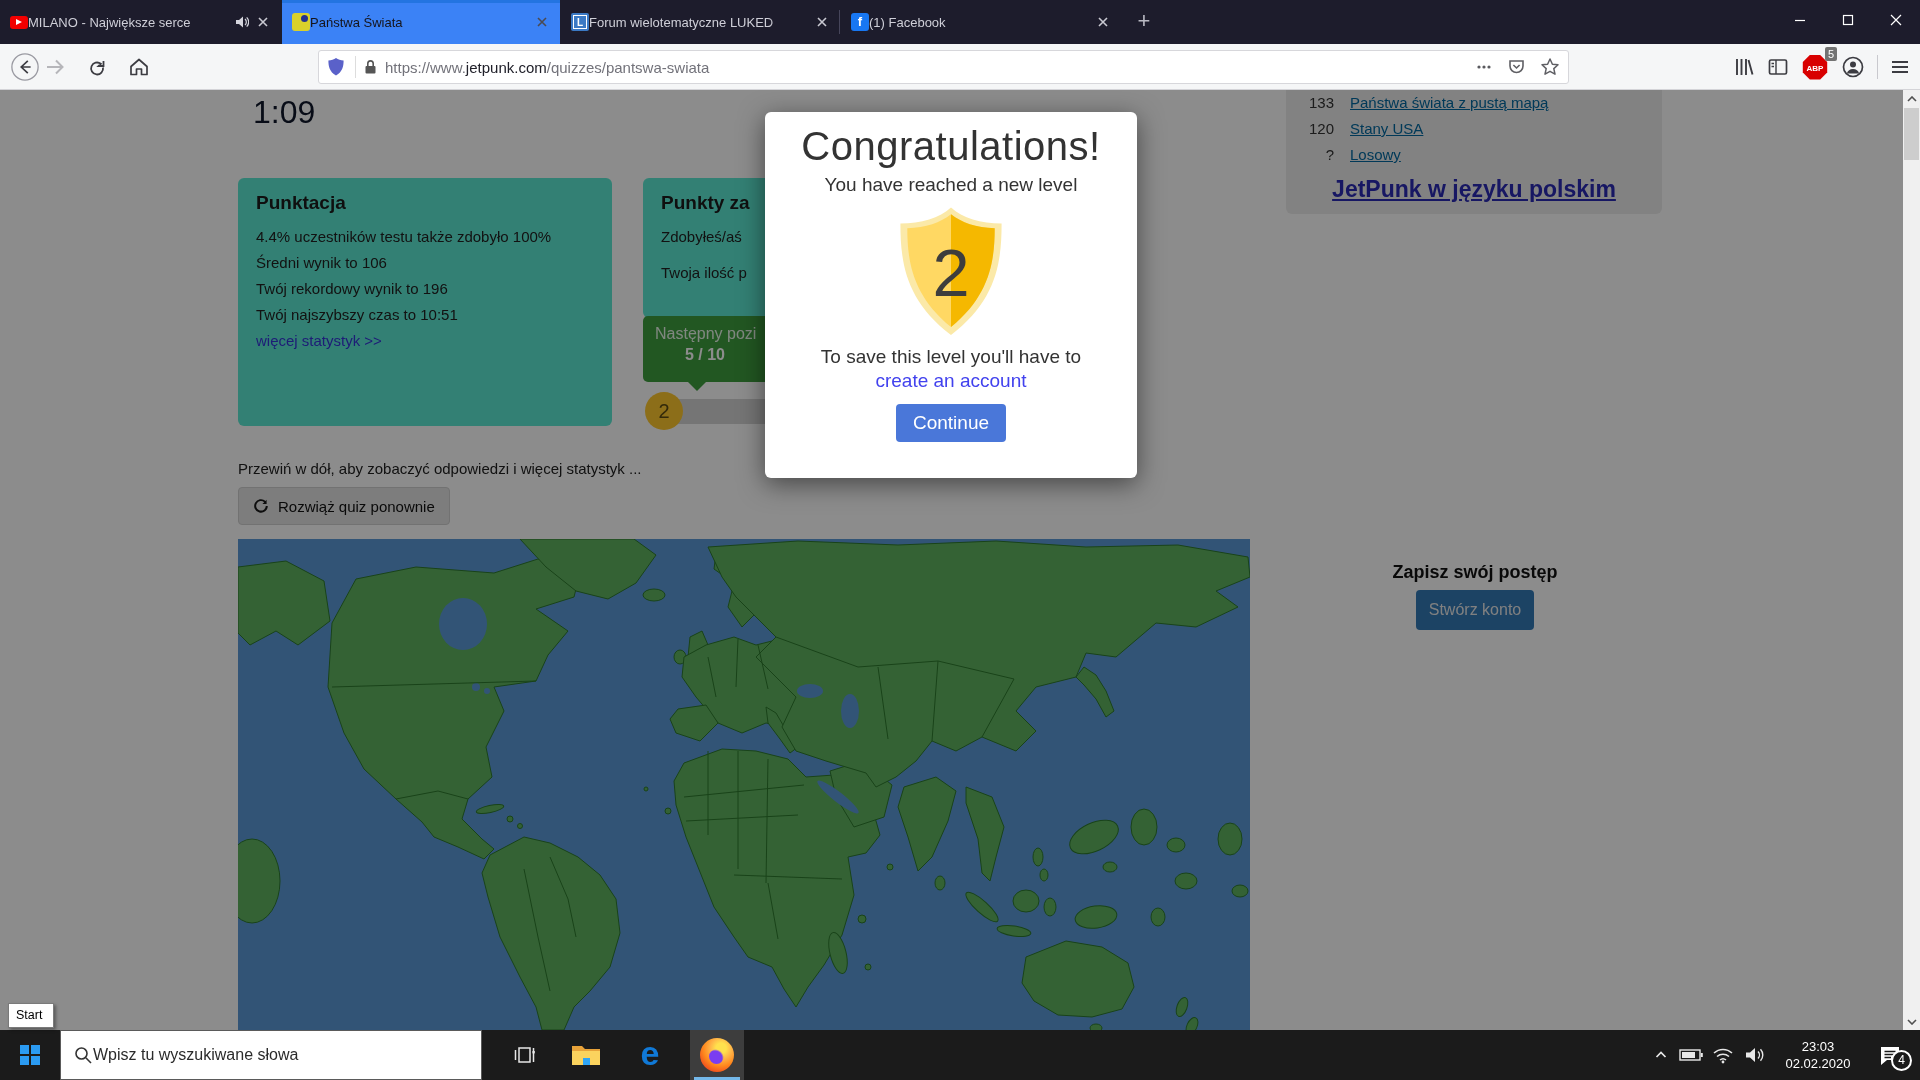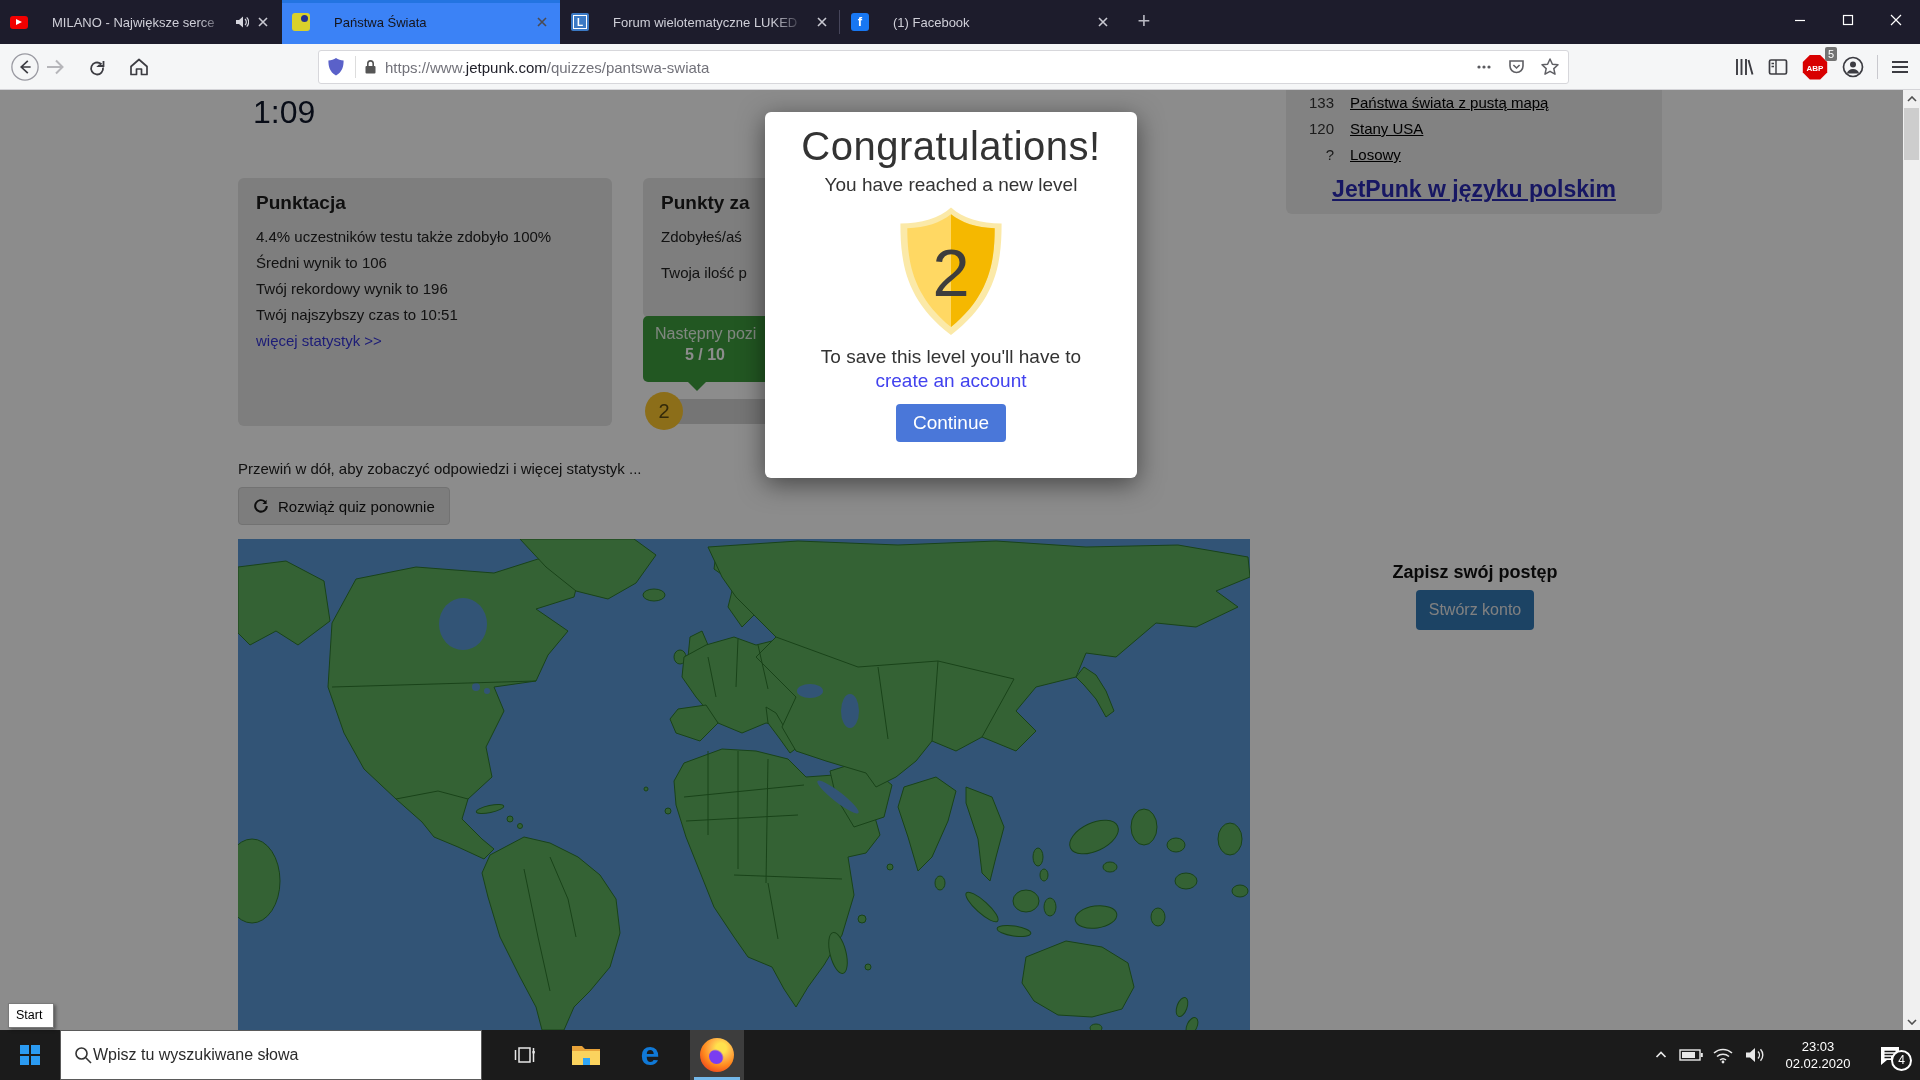--- a/index.html
+++ b/index.html
@@ -1,21 +1,21 @@
 <!DOCTYPE html>
 <html><head>
 <meta charset="utf-8">
 <style>
   * { box-sizing: border-box; margin:0; padding:0; }
   html,body { width:1920px; height:1080px; overflow:hidden; font-family:"Liberation Sans",sans-serif; background:#fff; }
 
   
   #tabbar { position:absolute; left:0; top:0; width:1920px; height:44px; background:#1d1c2c; z-index:80; }
   .tab { position:absolute; top:0; height:44px; display:flex; align-items:center; padding:0 10px; color:#cfcfd8; font-size:13px; cursor:default; }
-  .tab .tab-title { flex:1; white-space:nowrap; overflow:hidden; margin-left:24px;
+  .tab .tab-title { flex:1; white-space:nowrap; overflow:hidden; margin-left:0;
       -webkit-mask-image:linear-gradient(to right,#000 82%,transparent 98%); mask-image:linear-gradient(to right,#000 82%,transparent 98%); }
   .tab.active { background:#3b82f6; color:#15141a; }
   .tab.active::before { content:""; position:absolute; left:0; top:0; right:0; height:3px; background:#2374e1; }
   .tab-sep { position:absolute; top:10px; width:1px; height:24px; background:#46455a; }
   .favicon { width:18px; height:18px; flex:0 0 18px; position:relative; }
   .closex { width:16px; height:16px; margin-left:6px; flex:0 0 16px; }
   .win-btn { position:absolute; top:0; width:48px; height:40px; display:flex; align-items:center; justify-content:center; }
   #newtab { position:absolute; left:1130px; top:8px; width:28px; height:28px; color:#b9b9c3; font-size:22px; text-align:center; line-height:26px; }
 
   
@@ -26,39 +26,39 @@
   #urltext .dim { color:#72727a; } #urltext .dom { color:#20202a; }
   .urlbar-right { margin-left:auto; display:flex; align-items:center; gap:14px; }
   #nav-right { position:absolute; right:10px; top:5px; height:36px; display:flex; align-items:center; gap:12px; }
   #abp-wrap { position:relative; width:28px; height:28px; }
   #abp-badge { position:absolute; right:-8px; top:-6px; background:#737373; color:#fff; font-size:11px; line-height:14px; padding:0 3px; border-radius:2px; }
   #nav-sep { width:1px; height:24px; background:#c9c9ce; }
 
   
   #page { position:absolute; left:0; top:90px; width:1903px; height:940px; background:#fff; overflow:hidden; }
   #dim { position:absolute; left:0; top:0; right:0; bottom:0; background:rgba(0,0,0,0.45); z-index:40; }
-  .panel { position:absolute; background:#e5e5e5; border-radius:6px; padding:14px 18px; color:#222; }
+  .panel { position:absolute; background:#5eead4; border-radius:6px; padding:14px 18px; color:#222; }
   .panel h3 { font-size:19px; margin-bottom:10px; color:#1c1c1c; }
   .prow { font-size:15px; line-height:26px; }
   #timer { position:absolute; left:253px; top:4px; font-size:32px; color:#0f172a; }
   .bluelink { color:#3636d8; text-decoration:none; }
   #score-big { font-size:29px; }
   #lvl-tip { position:absolute; left:643px; top:226px; width:262px; height:66px; background:#3f9e3f; border-radius:5px; color:#fff; padding-top:9px; }
   #lvl-tip .t1 { font-size:16px; padding-left:12px; color:#e9f6e9; }
   #lvl-tip .t2 { font-size:16px; font-weight:bold; width:124px; text-align:center; margin-top:3px; }
   #lvl-arrow { position:absolute; left:688px; top:292px; border:9px solid transparent; border-top-color:#3f9e3f; }
   #progressbar { position:absolute; left:664px; top:309px; width:353px; height:25px; background:#d6d6d6; border-radius:3px; }
   #lvl-badge { position:absolute; left:645px; top:302px; width:38px; height:38px; border-radius:50%; background:#ffc82e; color:#5d4c12; font-size:20px; text-align:center; line-height:38px; z-index:2; }
   #scroll-hint { position:absolute; left:238px; top:370px; font-size:15px; color:#222; }
   #retake { position:absolute; left:238px; top:397px; height:38px; padding:0 14px; background:#e4e4e4; border:1px solid #cfcfcf; border-radius:4px; display:flex; align-items:center; gap:9px; font-size:15px; color:#111; }
   #map { position:absolute; left:238px; top:449px; width:1012px; height:491px; }
   #side-panel { position:absolute; left:1286px; top:-6px; width:376px; height:130px; background:#ededed; border-radius:0 0 6px 6px; }
   .qrow { position:absolute; font-size:15px; line-height:26px; }
   .qcount { display:inline-block; width:44px; text-align:right; color:#333; margin-right:16px; }
-  .qlink { color:#000000; }
+  .qlink { color:#0369a1; }
   #jp-link { position:absolute; left:1286px; top:86px; width:376px; text-align:center; font-size:23px; font-weight:bold; color:#2b2bb4; }
   #save-head { position:absolute; left:1330px; top:472px; width:290px; text-align:center; font-size:18px; font-weight:bold; color:#111; }
   #create-btn { position:absolute; left:1416px; top:500px; width:118px; height:40px; background:#337ab7; border:none; border-radius:4px; color:#e9e9e9; font-size:16px; }
 
   
   #modal { position:absolute; left:765px; top:112px; width:372px; height:366px; background:#fff; border-radius:6px; z-index:60; box-shadow:0 6px 26px rgba(0,0,0,.5); text-align:center; padding-top:12px; }
   #modal h1 { font-size:40px; font-weight:400; color:#333; letter-spacing:.5px; }
   #modal .sub { font-size:19px; color:#333; margin-top:5px; }
   #modal .note { font-size:19px; color:#333; margin-top:4px; }
   #modal .mlink { font-size:19px; color:#4242ee; text-decoration:none; display:inline-block; margin-top:2px; }

